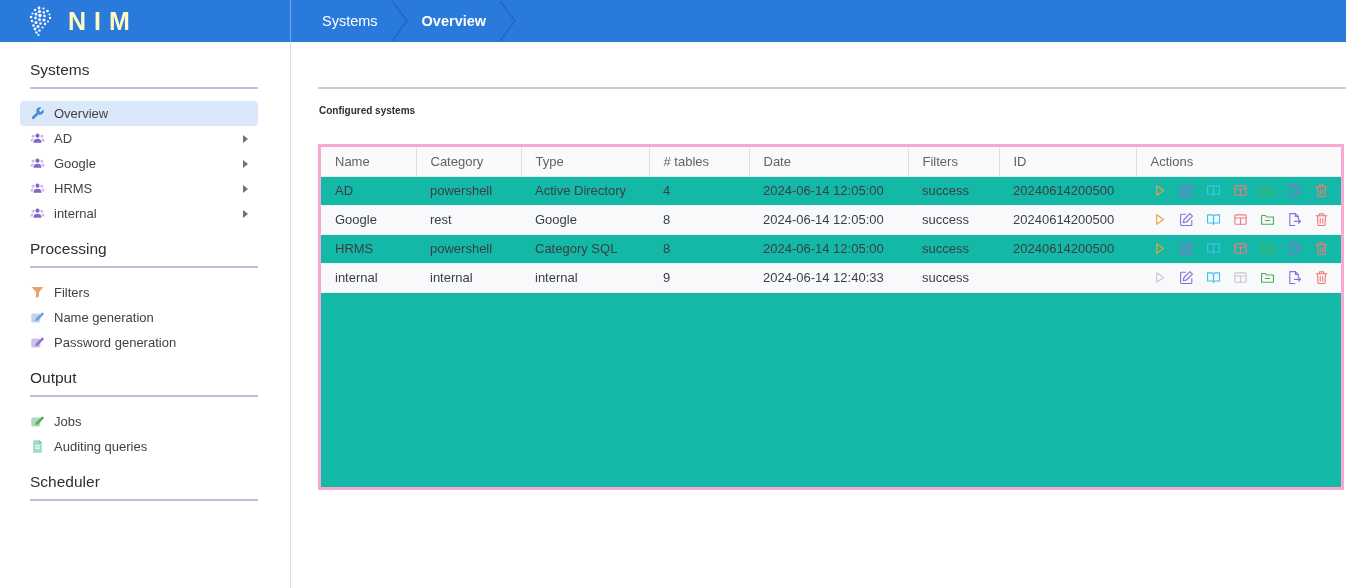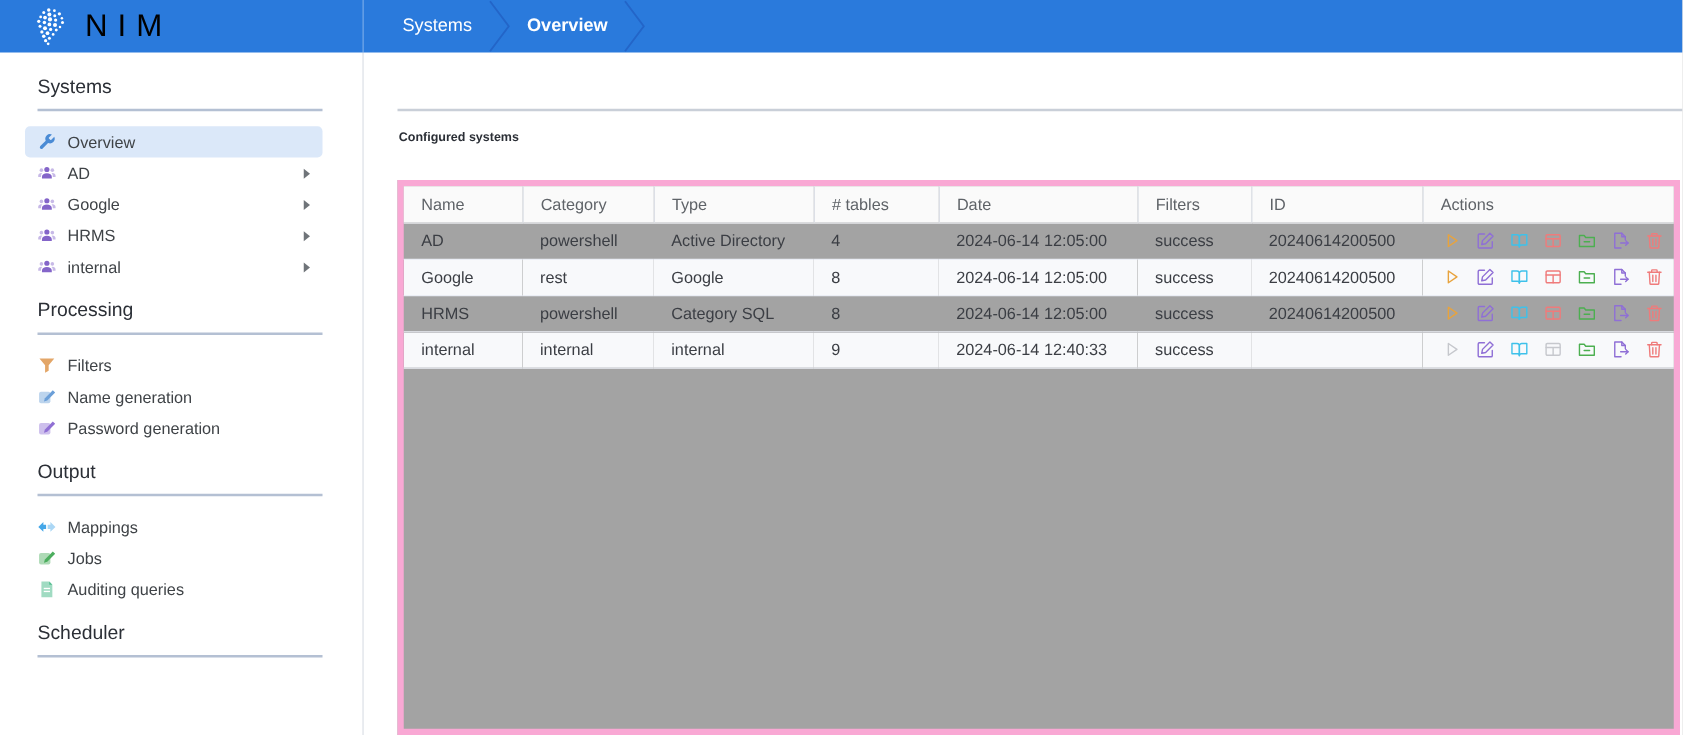--- a/index.html
+++ b/index.html
@@ -5,21 +5,21 @@
   * { margin:0; padding:0; box-sizing:border-box; }
   html,body { width:1346px; height:588px; overflow:hidden; background:#fff;
     font-family:"Liberation Sans","DejaVu Sans",sans-serif; }
   body { position:relative; }
 
   
   .header { position:absolute; top:0; left:0; width:1346px; height:42px;
     background:#2a7adc; display:flex; align-items:stretch; z-index:5; }
   .logo-area { width:291px; display:flex; align-items:center; padding-left:26px;
     border-right:1px solid rgba(255,255,255,.35); }
-  .logo-text { color:#000000; font-size:25px; font-weight:400; letter-spacing:8px; margin-left:12px; }
+  .logo-text { color:#fef9c3; font-size:25px; font-weight:700; letter-spacing:8px; margin-left:12px; }
   .crumbs { display:flex; align-items:center; padding-left:27px; }
   .crumb { color:#fff; font-size:14.5px; padding:0 4px; }
   .crumb.active { font-weight:bold; }
   .crumb-chev { margin:0 8px; height:42px; display:flex; align-items:center; }
 
   
   .sidebar { position:absolute; top:42px; left:0; width:291px; height:546px;
     background:#fff; border-right:1px solid #d8dce3; }
   .side-section { margin-top:13px; }
   .side-section:first-child { margin-top:18px; }
@@ -33,22 +33,22 @@
   .side-item .ico { width:15px; height:15px; flex:0 0 15px; display:flex; }
   .side-item .ico svg { width:15px; height:15px; }
   .chev-right { margin-left:auto; width:0; height:0;
     border-top:4px solid transparent; border-bottom:4px solid transparent;
     border-left:5px solid #6f7479; }
 
   
   .main { position:absolute; top:42px; left:291px; width:1055px; height:546px; background:#fff; }
   .main-divider { position:absolute; top:45px; left:27px; right:0; border-top:2px solid #c9cfd8; }
   .page-title { position:absolute; top:63px; left:28px; font-size:10px; font-weight:bold; color:#2b2f36; }
-  .table-wrap { position:absolute; top:102px; left:27px; width:1026px; height:444px;
-    border:5px solid #f9a8d4; background:#a3a3a3; }
+  .table-wrap { position:absolute; top:102px; left:27px; width:1026px; height:346px;
+    border:3px solid #f9a8d4; background:#14b8a6; }
   table { border-collapse:collapse; table-layout:fixed; width:100%; }
   thead th { height:29px; background:#fafafa; font-size:13px; font-weight:normal;
     color:#5f6368; text-align:left; padding:0 0 0 14px; border-bottom:1px solid #e6e8ec; }
   thead th + th { border-left:1px solid #dcdfe6; }
   tbody td { height:28px; font-size:13px; color:#3b3e44; padding:0 0 0 14px;
     border-bottom:1px solid #ebeef5; white-space:nowrap; overflow:hidden; }
   tbody tr:nth-child(even) td { background:#f8f9fb; }
   .actions-cell { display:flex; align-items:center; gap:12px; height:28px; padding-left:2px; }
   .act { width:15px; height:15px; display:flex; cursor:pointer; }
   .act svg { width:15px; height:15px; stroke-width:1.8; fill:none;
@@ -218,29 +218,20 @@
           </span>
           <span class="lbl">Password generation</span>
         </div>
       </div>
     </div>
     <div class="side-section">
       <div class="side-heading">Output</div>
       <div class="side-divider"></div>
       <div class="side-items">
         <div class="side-item">
-          <span class="ico" style="color: rgb(69, 167, 232);">
-            <svg viewBox="0 0 24 24" fill="currentColor">
-              <path d="M11 9.2H7.5V5.8L1 12l6.5 6.2v-3.4H11z"></path>
-              <path opacity=".45" d="M13 9.2h3.5V5.8L23 12l-6.5 6.2v-3.4H13z"></path>
-            </svg>
-          </span>
-          <span class="lbl">Mappings</span>
-        </div>
-        <div class="side-item">
           <span class="ico" style="color: rgb(76, 174, 94);">
             <svg viewBox="0 0 24 24" fill="currentColor">
               <rect x="2" y="5.5" width="14.5" height="14.5" rx="2.5" opacity=".45"></rect>
               <path d="M9.5 13.6 19.6 3.5l3 3L12.5 16.6l-4.3 1.3z"></path>
             </svg>
           </span>
           <span class="lbl">Jobs</span>
         </div>
         <div class="side-item">
           <span class="ico" style="color: rgb(82, 189, 143);">

